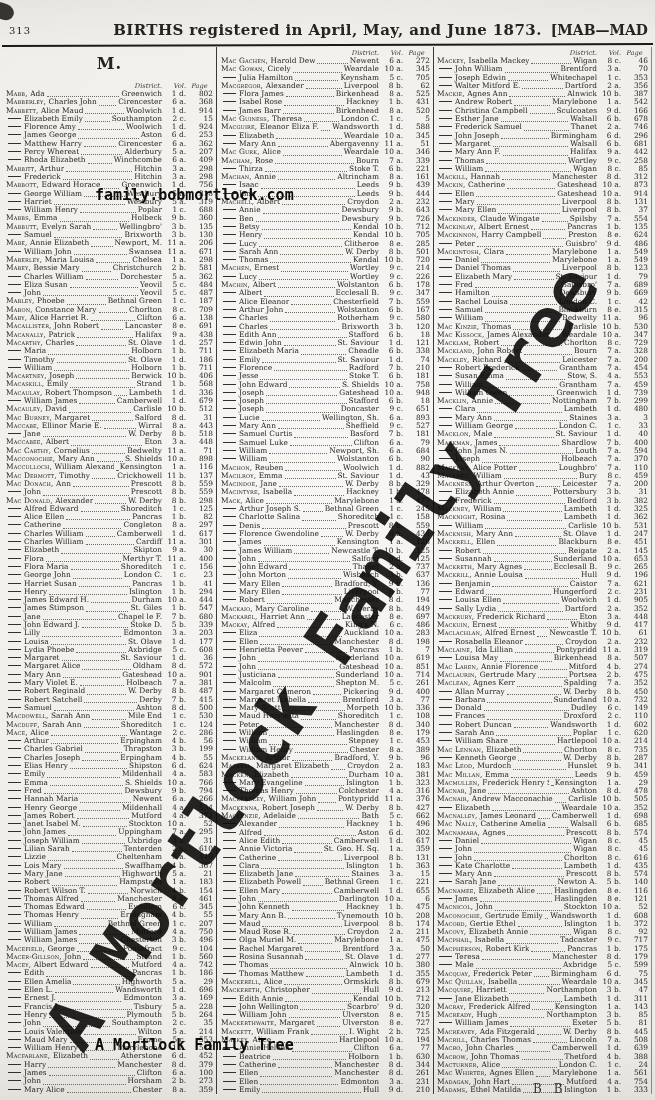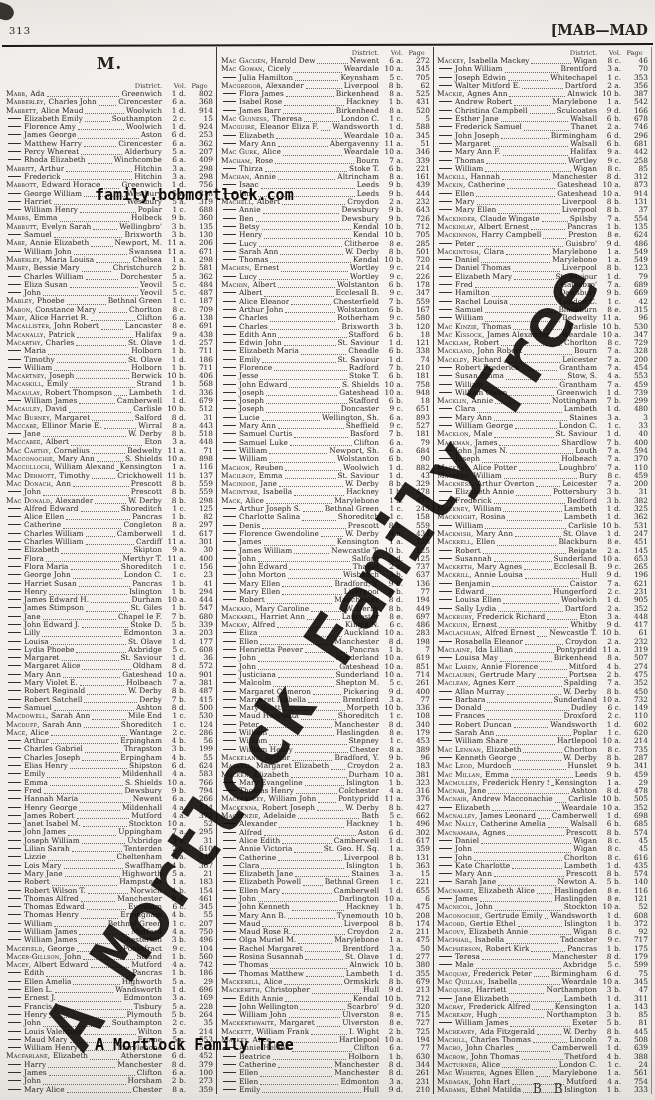--- a/index.html
+++ b/index.html
@@ -23,21 +23,21 @@
   .title{position:absolute;left:0;right:0;text-align:center;font-weight:bold;font-size:15px;letter-spacing:.4px;}
   .range{position:absolute;right:7px;top:1px;font-weight:bold;font-size:14px;}
   .rule{position:absolute;top:44px;left:2px;right:2px;border-top:2.5px solid #1d1b17;transform:rotate(-0.18deg);}
   .vdiv{position:absolute;top:47px;bottom:6px;width:1px;background:#3c3a35;}
   .v1{left:216px}.v2{left:433px}.v3{left:651px;background:#8a877f;}
   .col{position:absolute;top:48px;font-size:7.4px;line-height:8.3px;}
   .c1{left:6px;width:207px;}
   .c2{left:221px;width:209px;}
   .c3{left:437px;width:211px;}
   .letter{height:33px;line-height:32px;text-align:center;font-size:16px;font-weight:bold;letter-spacing:1px;}
-  .colhead{display:flex;justify-content:flex-end;align-items:flex-end;font-size:6.6px;height:9px;color:#3a3833;}
+  .colhead{display:flex;justify-content:flex-end;align-items:flex-end;font-style:italic;font-size:6.6px;height:9px;color:#3a3833;}
   .ch-v{width:24px;text-align:right;margin-top:44px;}
   .ch-p{width:27px;text-align:center;}
   .row{display:flex;align-items:baseline;height:8.3px;white-space:nowrap;overflow:hidden;}
   .nm{flex:0 1 auto;overflow:hidden;}
   .sc{font-variant:small-caps;letter-spacing:.15px;}
   .ditto{display:inline-block;width:13px;height:1px;background:#32302b;vertical-align:2px;margin:0 3px 0 2px;}
   .dots{flex:1 1 2px;min-width:2px;border-bottom:1px dotted #6f6b63;margin:0 2px 1px 2px;align-self:flex-end;height:2px;}
   .dist{flex:0 0 auto;text-align:right;}
   .vol{flex:0 0 24px;text-align:right;}
   .pg{flex:0 0 27px;text-align:right;}
@@ -48,20 +48,21 @@
   .sig{position:absolute;left:533px;top:1082px;font-size:12px;letter-spacing:4px;color:#35332e;}
 </style>
 </head>
 <body>
 
 <div class="paper">
   <div class="corner-blot"></div>
 
   <div class="hdr">
     <span class="pageno">313</span>
+    <span class="title">BIRTHS registered in April, May, and June 1873.</span>
     <span class="range">[MAB—MAD</span>
   </div>
   <div class="rule"></div>
 
   <div class="vdiv v1"></div>
   <div class="vdiv v2"></div>
   <div class="vdiv v3"></div>
 
   <div class="col c1">
     <div class="letter">M.</div>

